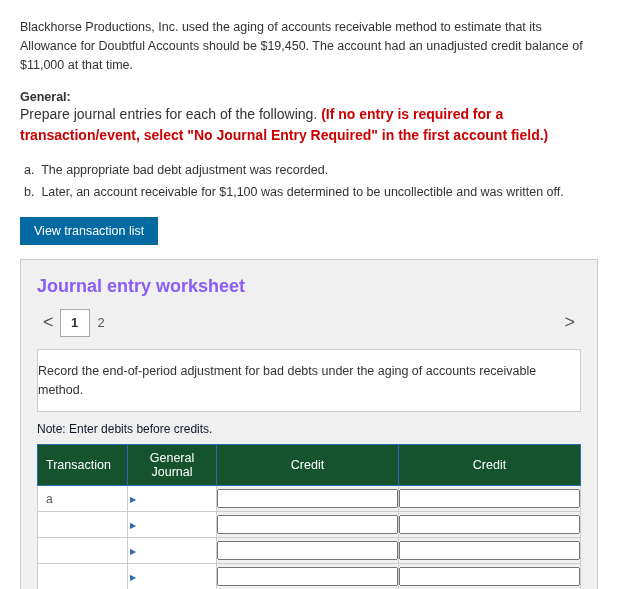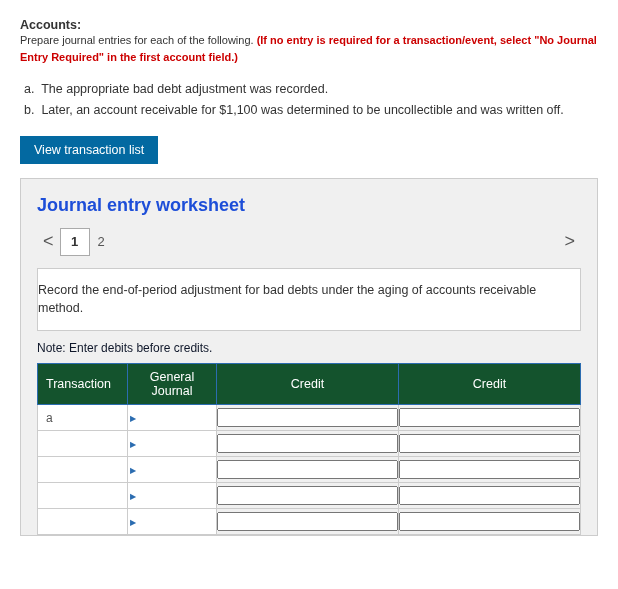--- a/index.html
+++ b/index.html
@@ -20,21 +20,21 @@
       margin-bottom: 16px;
     }
     .required-section {
       margin-bottom: 14px;
     }
     .required-label {
       font-weight: bold;
       font-size: 12.5px;
     }
     .required-instruction {
-      font-size: 11px;
+      font-size: 14px;
       line-height: 1.5;
     }
     .red-text {
       color: #cc0000;
       font-weight: bold;
     }
     .items-list {
       margin: 10px 0 14px 0;
       padding-left: 4px;
     }
@@ -54,21 +54,21 @@
     }
     .worksheet-container {
       background: #f0f0f0;
       border: 1px solid #ccc;
       padding: 16px 16px 0 16px;
       margin: 0 -0px;
     }
     .worksheet-title {
       font-size: 18px;
       font-weight: bold;
-      color: #1d4ed8;
+      color: #8b5cf6;
       margin-bottom: 12px;
     }
     .nav-row {
       display: flex;
       align-items: center;
       margin-bottom: 12px;
     }
     .nav-arrow {
       font-size: 18px;
       color: #555;
@@ -171,23 +171,24 @@
       font-size: 8px;
       color: #2b6cb0;
     }
     .debit-col { width: 80px; }
     .credit-col { width: 80px; }
   </style>
 </head>
 <body>
 
 <div class="main-content">
+  <p class="intro-text">Blackhorse Productions, Inc. used the aging of accounts receivable method to estimate that its Allowance for Doubtful Accounts should be $19,450. The account had an unadjusted credit balance of $11,000 at that time.</p>
 
   <div class="required-section">
-    <p class="required-label">Accounts:</p>
+    <p class="required-label">General:</p>
     <p class="required-instruction">
       <span>Prepare journal entries for each of the following. </span><span class="red-text">(If no entry is required for a transaction/event, select "No Journal Entry Required" in the first account field.)</span>
     </p>
   </div>
 
   <div class="items-list">
     <p><span>a.</span>&nbsp; <span>The appropriate bad debt adjustment was recorded.</span></p>
     <p><span>b.</span>&nbsp; <span>Later, an account receivable for $1,100 was determined to be uncollectible and was written off.</span></p>
   </div>
 

